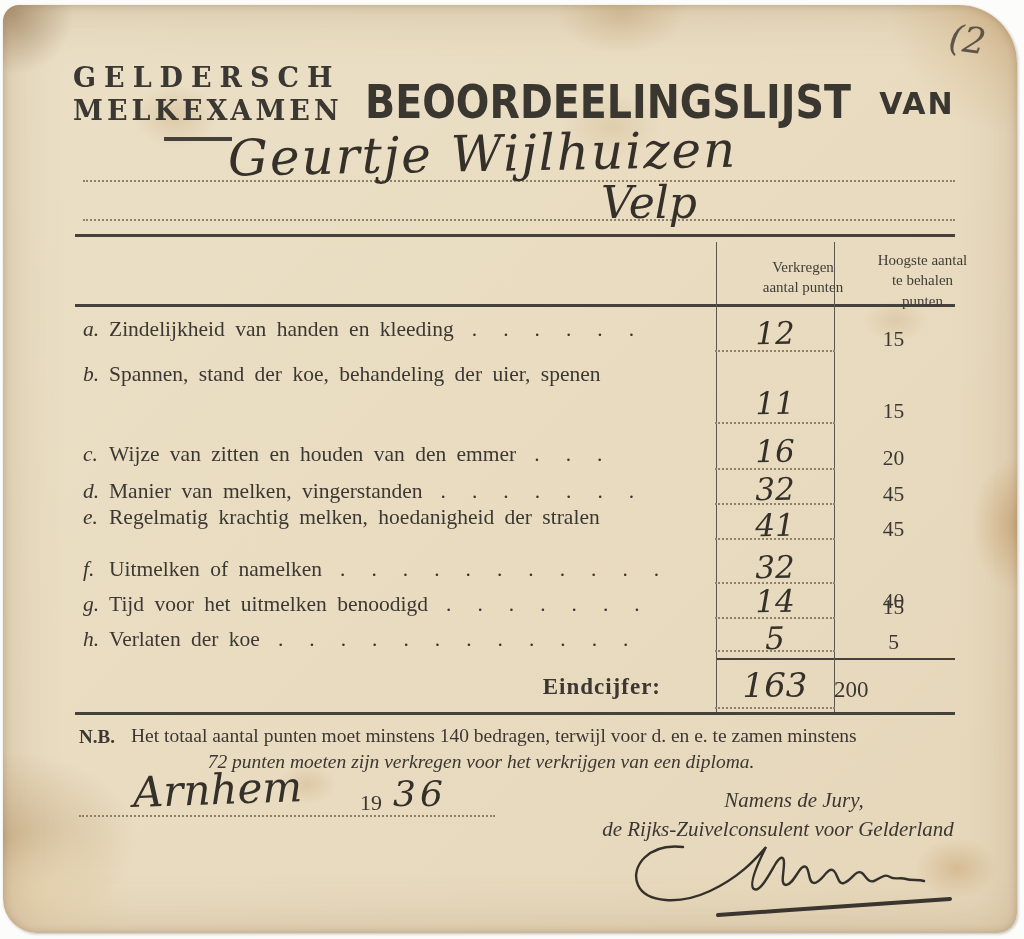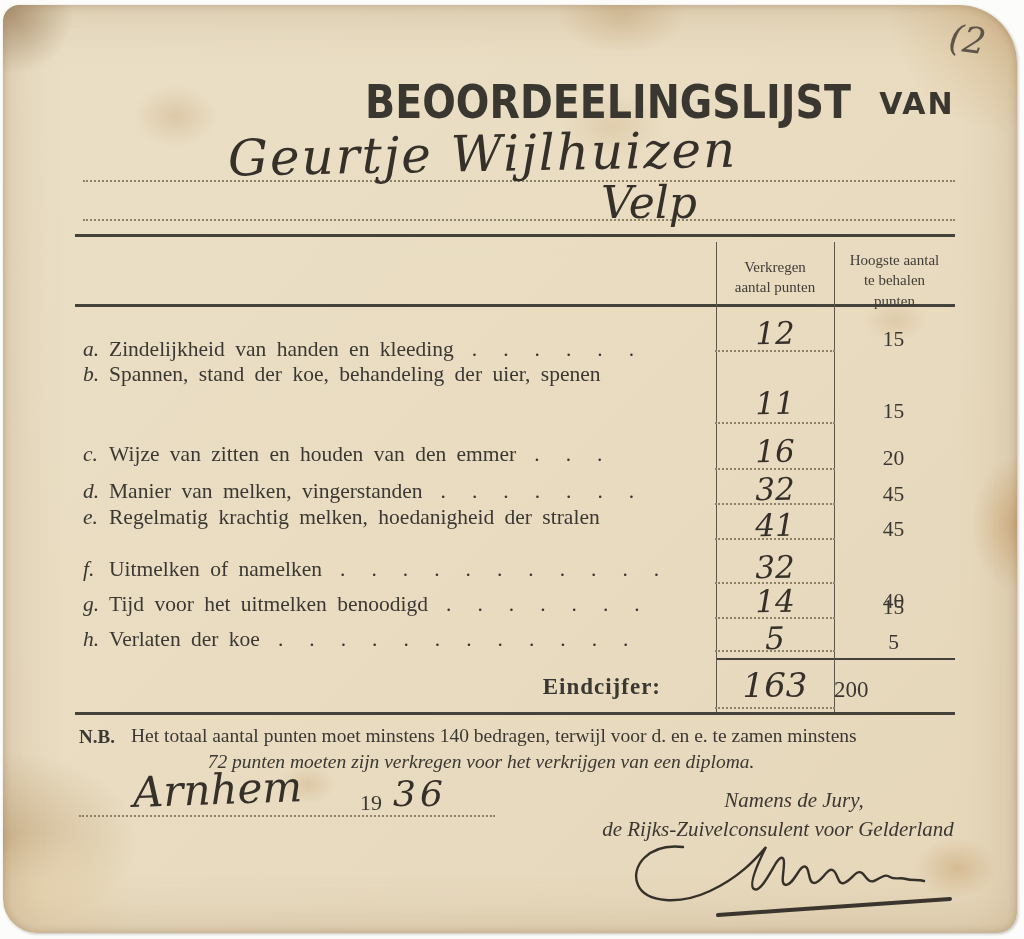--- a/index.html
+++ b/index.html
@@ -45,21 +45,21 @@
 
   
   .hrule{position:absolute;background:#45423b;}
   #rule-top{left:72px;top:229px;width:880px;height:3px;box-shadow:0 4px 0 -2px rgba(69,66,59,.75);}
   #rule-head{left:72px;top:299px;width:880px;height:3px;}
   #rule-eind{left:714px;top:653px;width:238px;height:2px;}
   #rule-bottom{left:72px;top:707px;width:880px;height:3px;}
   .vline{position:absolute;width:1px;background:#5b574d;top:237px;height:470px;}
   #vline1{left:713px;}
   #vline2{left:831px;}
-  .colhead{position:absolute;font-size:15px;line-height:1.35;text-align:center;white-space:pre-line;color:#403d37;}
+  .colhead{position:absolute;font-size:15px;line-height:1.35;text-align:center;white-space:pre-line;color:#403d37;margin-left:28px;}
   #colhead1{left:715px;top:252px;width:114px;}
   #colhead2{left:833px;top:245px;width:117px;}
 
   
   .row{position:absolute;left:80px;width:630px;font-size:21.5px;color:#3b3833;word-spacing:5px;white-space:nowrap;}
   .row .letter{font-style:italic;display:inline-block;width:26px;}
   .row .cont{display:block;margin-left:48px;}
   .dots{letter-spacing:26px;margin-left:18px;}
   .val{position:absolute;left:713px;width:118px;text-align:center;font-size:31px;font-weight:500;transform:rotate(-1deg);}
   .max{position:absolute;left:831px;width:119px;text-align:center;font-size:21.5px;color:#3b3833;}
@@ -91,20 +91,25 @@
   #pagenote{position:absolute;left:946px;top:14px;font-size:36px;color:#5d554a;transform:rotate(8deg);font-family:"DejaVu Serif",serif;font-style:italic;}
 </style>
 </head>
 <body>
 
 <div id="stage">
   <div id="card">
 
     <div id="pagenote">(2</div>
 
+    <div id="org">
+      <div class="l1">GELDERSCH</div>
+      <div class="l2">MELKEXAMEN</div>
+      <div class="rule"></div>
+    </div>
     <div id="title">
       <span class="big">BEOORDEELINGSLIJST</span>
       <span class="van">VAN</span>
     </div>
 
     <div class="dotline" id="nameline1"></div>
     <div class="dotline" id="nameline2"></div>
     <div id="name" class="hand">Geurtje Wijlhuizen</div>
     <div id="place" class="hand">Velp</div>
 
@@ -113,21 +118,21 @@
     <div class="hrule" id="rule-eind"></div>
     <div class="hrule" id="rule-bottom"></div>
     <div class="vline" id="vline1"></div>
     <div class="vline" id="vline2"></div>
     <div class="colhead" id="colhead1">Verkregen
 aantal punten</div>
     <div class="colhead" id="colhead2">Hoogste aantal
 te behalen
 punten</div>
 
-    <div class="row" style="top:332px">
+    <div class="row" style="top:312px">
       <span class="letter">a.</span><span>Zindelijkheid van handen en kleeding</span><span class="dots">......</span>
     </div>
     <div class="val hand" style="top:310px">12</div>
     <div class="max" style="top:322px">15</div>
     <div class="vdot" style="top:345px"></div>
 
     <div class="row" style="top:357px">
       <span class="letter">b.</span><span>Spannen, stand der koe, behandeling der uier, spenen</span>
     </div>
     <div class="val hand" style="top:380px">11</div>

